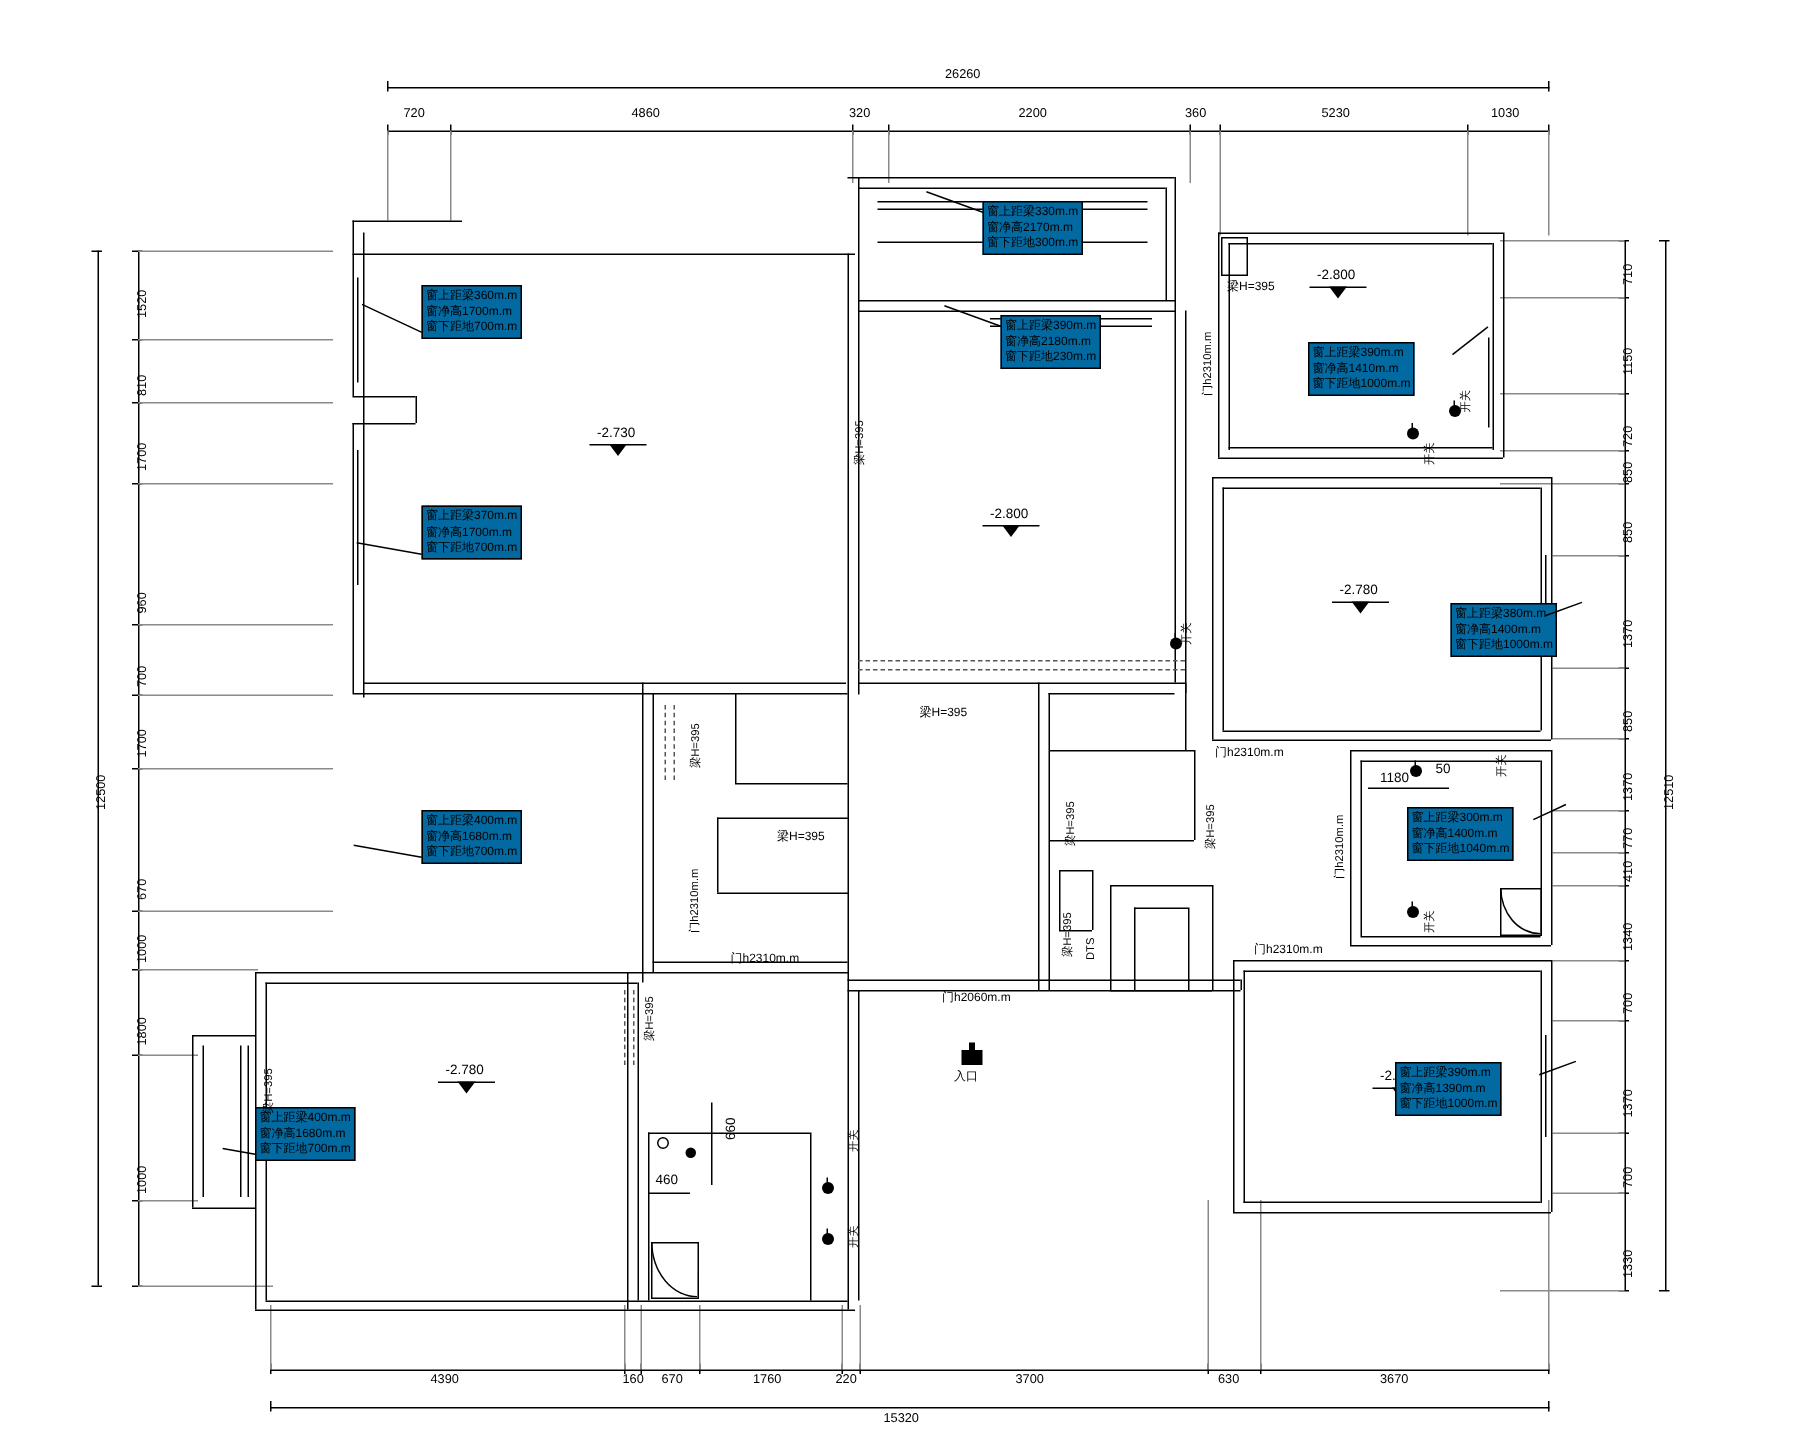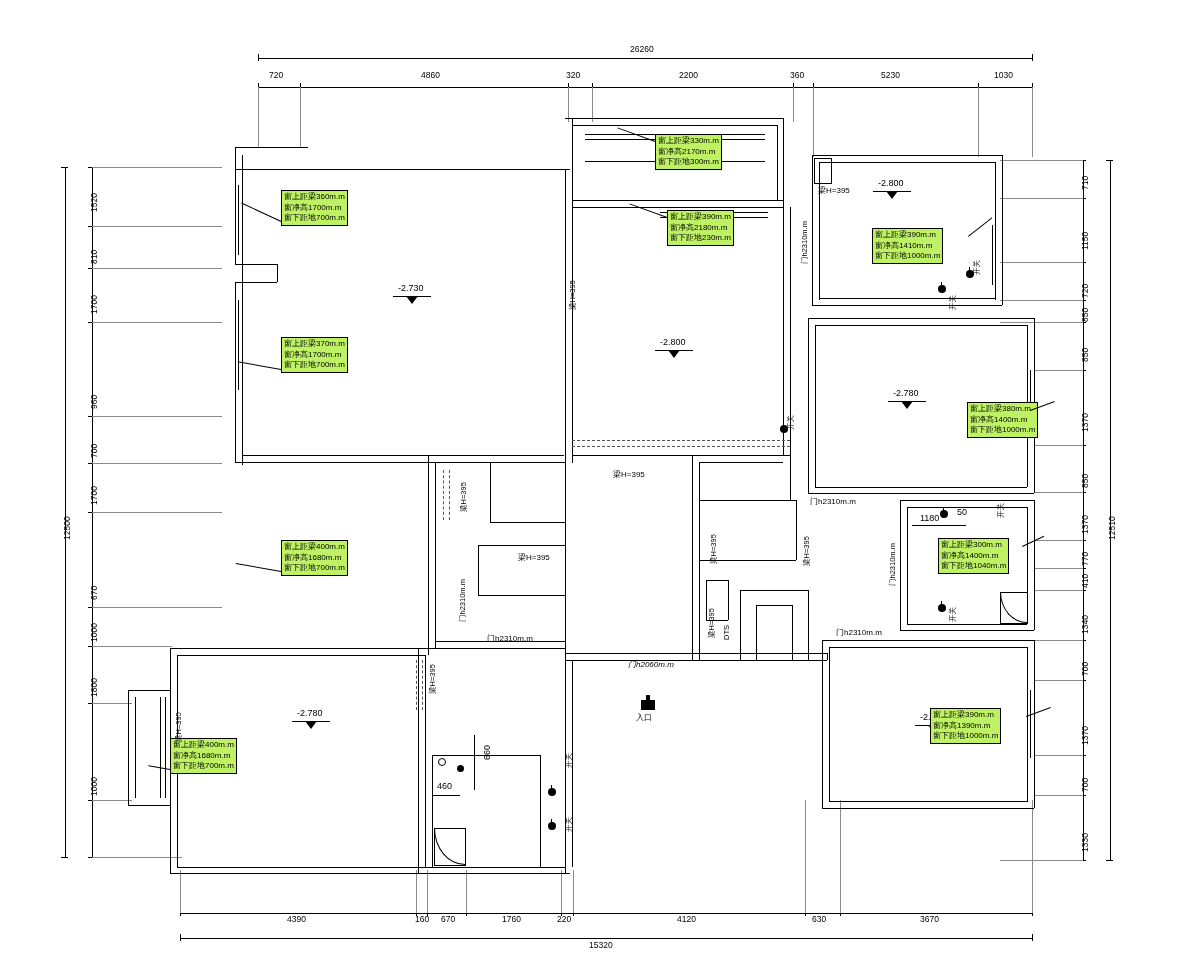--- a/index.html
+++ b/index.html
@@ -7,21 +7,21 @@
   #sheet{position:relative;width:1200px;height:960px;overflow:hidden;}
   .ln{position:absolute;background:#000;}
   .h{height:1px;}
   .v{width:1px;}
   .gray{background:#8a8a8a;}
   .dash-h{position:absolute;height:0;border-top:1px dashed #555;}
   .dash-v{position:absolute;width:0;border-left:1px dashed #555;}
   .txt{position:absolute;font-size:8px;line-height:9px;white-space:nowrap;color:#000;}
   .dim{position:absolute;font-size:8.5px;color:#000;white-space:nowrap;}
   .dimv{position:absolute;font-size:8.5px;color:#000;white-space:nowrap;transform-origin:0 0;transform:rotate(-90deg);}
-  .note{position:absolute;border:1px solid #000;background:#bef264;font-size:8px;line-height:10.5px;padding:1px 2px;white-space:nowrap;}
+  .note{position:absolute;border:1px solid #000;background:#0369a1;font-size:8px;line-height:10.5px;padding:1px 2px;white-space:nowrap;}
   .note div{white-space:nowrap;}
   .vlbl{position:absolute;font-size:7.5px;white-space:nowrap;transform-origin:0 0;transform:rotate(-90deg);}
   .lead{position:absolute;height:0;border-top:1px solid #000;transform-origin:0 0;}
   .tick{position:absolute;width:1px;height:7px;background:#000;}
   .tickv{position:absolute;height:1px;width:7px;background:#000;}
   .elev{position:absolute;font-size:9px;white-space:nowrap;}
   .tri{position:absolute;width:0;height:0;border-left:6px solid transparent;border-right:6px solid transparent;border-top:8px solid #000;}
   .tri-ln{position:absolute;height:1px;background:#000;}
   .dot{position:absolute;border-radius:50%;background:#000;}
   .ring{position:absolute;border-radius:50%;border:1px solid #000;}
@@ -80,21 +80,21 @@
   <div class="tick" style="left:561px;top:909px;"></div>
   <div class="tick" style="left:573px;top:909px;"></div>
   <div class="tick" style="left:805px;top:909px;"></div>
   <div class="tick" style="left:840px;top:909px;"></div>
   <div class="tick" style="left:1032px;top:909px;"></div>
   <div class="dim" style="left:287px;top:914px;">4390</div>
   <div class="dim" style="left:415px;top:914px;">160</div>
   <div class="dim" style="left:441px;top:914px;">670</div>
   <div class="dim" style="left:502px;top:914px;">1760</div>
   <div class="dim" style="left:557px;top:914px;">220</div>
-  <div class="dim" style="left:677px;top:914px;">4120</div>
+  <div class="dim" style="left:677px;top:914px;">3700</div>
   <div class="dim" style="left:812px;top:914px;">630</div>
   <div class="dim" style="left:920px;top:914px;">3670</div>
 
   <div class="ln v gray" style="left:180px;top:870px;height:43px;"></div>
   <div class="ln v gray" style="left:416px;top:870px;height:43px;"></div>
   <div class="ln v gray" style="left:427px;top:870px;height:43px;"></div>
   <div class="ln v gray" style="left:466px;top:870px;height:43px;"></div>
   <div class="ln v gray" style="left:561px;top:870px;height:43px;"></div>
   <div class="ln v gray" style="left:573px;top:870px;height:43px;"></div>
   <div class="ln v gray" style="left:805px;top:800px;height:113px;"></div>
@@ -434,21 +434,21 @@
     <div>窗下距地1000m.m</div>
   </div>
   <div class="lead" style="left:1026px;top:716px;width:26px;transform:rotate(-20deg);"></div>
 
   <div class="vlbl" style="left:800px;top:264px;">门h2310m.m</div>
   <div class="vlbl" style="left:458px;top:622px;">门h2310m.m</div>
   <div class="vlbl" style="left:888px;top:586px;">门h2310m.m</div>
   <div class="txt" style="left:487px;top:634px;">门h2310m.m</div>
   <div class="txt" style="left:810px;top:497px;">门h2310m.m</div>
   <div class="txt" style="left:836px;top:628px;">门h2310m.m</div>
-  <div class="txt" style="left:628px;top:660px;font-style:italic;">门h2060m.m</div>
+  <div class="txt" style="left:628px;top:660px;">门h2060m.m</div>
   <div class="txt" style="left:818px;top:186px;">梁H=395</div>
   <div class="txt" style="left:613px;top:470px;">梁H=395</div>
   <div class="txt" style="left:518px;top:553px;">梁H=395</div>
   <div class="vlbl" style="left:568px;top:310px;">梁H=395</div>
   <div class="vlbl" style="left:459px;top:512px;">梁H=395</div>
   <div class="vlbl" style="left:428px;top:694px;">梁H=395</div>
   <div class="vlbl" style="left:709px;top:564px;">梁H=395</div>
   <div class="vlbl" style="left:802px;top:566px;">梁H=395</div>
   <div class="vlbl" style="left:707px;top:638px;">梁H=395</div>
   <div class="vlbl" style="left:174px;top:742px;">梁H=395</div>

